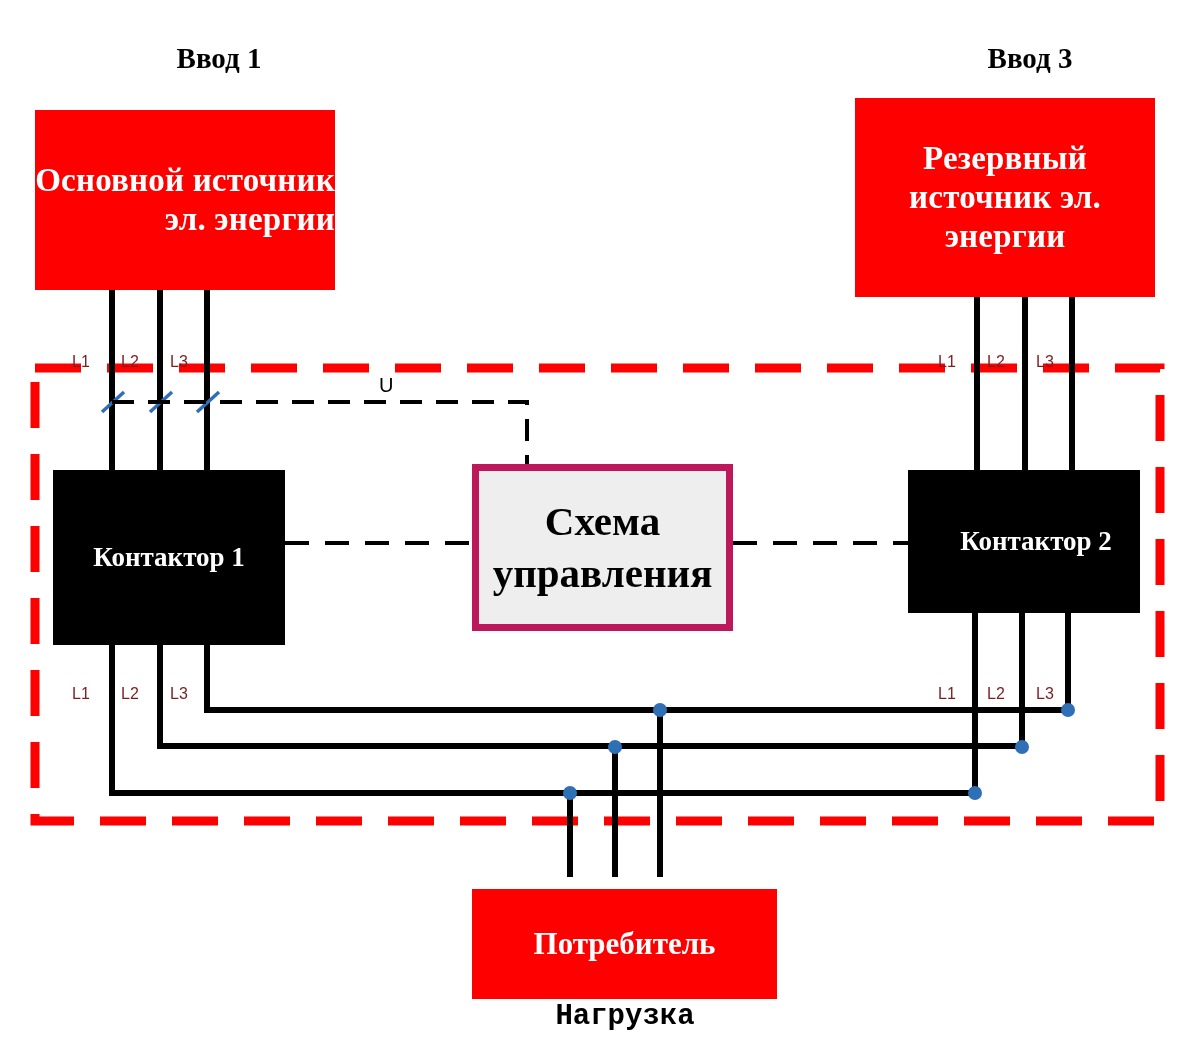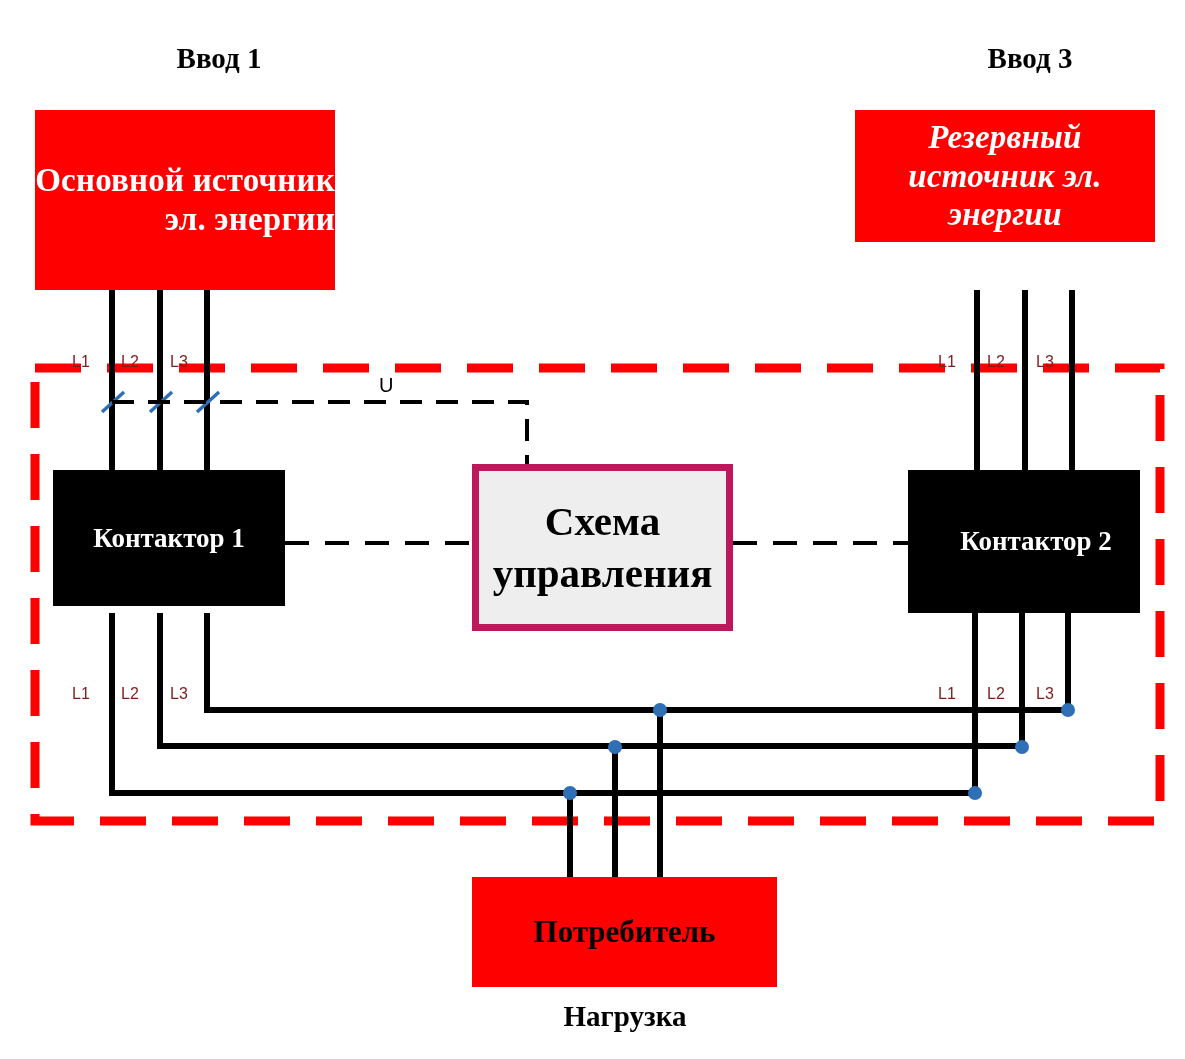--- a/index.html
+++ b/index.html
@@ -47,23 +47,24 @@
   .control-box {
     background: #eeeeee;
     border: 7px solid #be185d;
     color: #000000;
     font-weight: bold;
     font-size: 41px;
     line-height: 1.25;
   }
   .load-box {
     background: #fe0000;
-    color: #000000;
+    color: #ffffff;
     font-weight: bold;
     font-size: 31px;
+    margin-top: 12px;
   }
   .caption {
     position: absolute;
     color: #000000;
     font-weight: bold;
     text-align: center;
     white-space: nowrap;
   }
   .cap-top { font-size: 29px; }
   .cap-cabinet { font-size: 37px; }
@@ -144,26 +145,26 @@
       <circle cx="615" cy="747" r="7"></circle>
       <circle cx="570" cy="793" r="7"></circle>
       <circle cx="1068" cy="710" r="7"></circle>
       <circle cx="1022" cy="747" r="7"></circle>
       <circle cx="975" cy="793" r="7"></circle>
     </g>
   </svg>
 
   <div class="caption cap-top" style="left:69px; top:42px; width:300px;">Ввод 1</div>
   <div class="caption cap-top" style="left:880px; top:42px; width:300px;">Ввод 3</div>
-  <div class="caption cap-load" style="left:475px; top:1000px; width:300px;">Нагрузка</div>
+  <div class="caption cap-load" style="left:475px; top:1000px; width:300px;font-family:Liberation Mono, monospace;">Нагрузка</div>
 
   <div class="box src-box" style="left:35px; top:110px; width:300px; height:180px;text-align:right;">Основной источник эл. энергии</div>
-  <div class="box src-box" style="left:855px; top:110px; width:300px; height:132px;font-style:italic;">Резервный источник эл. энергии</div>
+  <div class="box src-box" style="left:855px; top:98px; width:300px; height:199px;">Резервный источник эл. энергии</div>
 
-  <div class="box contactor-box" style="left:53px; top:470px; width:232px; height:136px;">Контактор 1</div>
+  <div class="box contactor-box" style="left:53px; top:470px; width:232px; height:175px;">Контактор 1</div>
   <div class="box contactor-box" style="left:908px; top:470px; width:232px; height:143px;padding-left:24px;">Контактор 2</div>
 
   <div class="box control-box" style="left:472px; top:464px; width:261px; height:167px;">Схема управления</div>
 
   <div class="box load-box" style="left:472px; top:877px; width:305px; height:110px;">Потребитель</div>
 
   <div class="u-label" style="left:379px; top:374px;">U</div>
 
   <div class="phase-label" style="left:72px; top:314px;">L1</div>
   <div class="phase-label" style="left:121px; top:314px;">L2</div>

